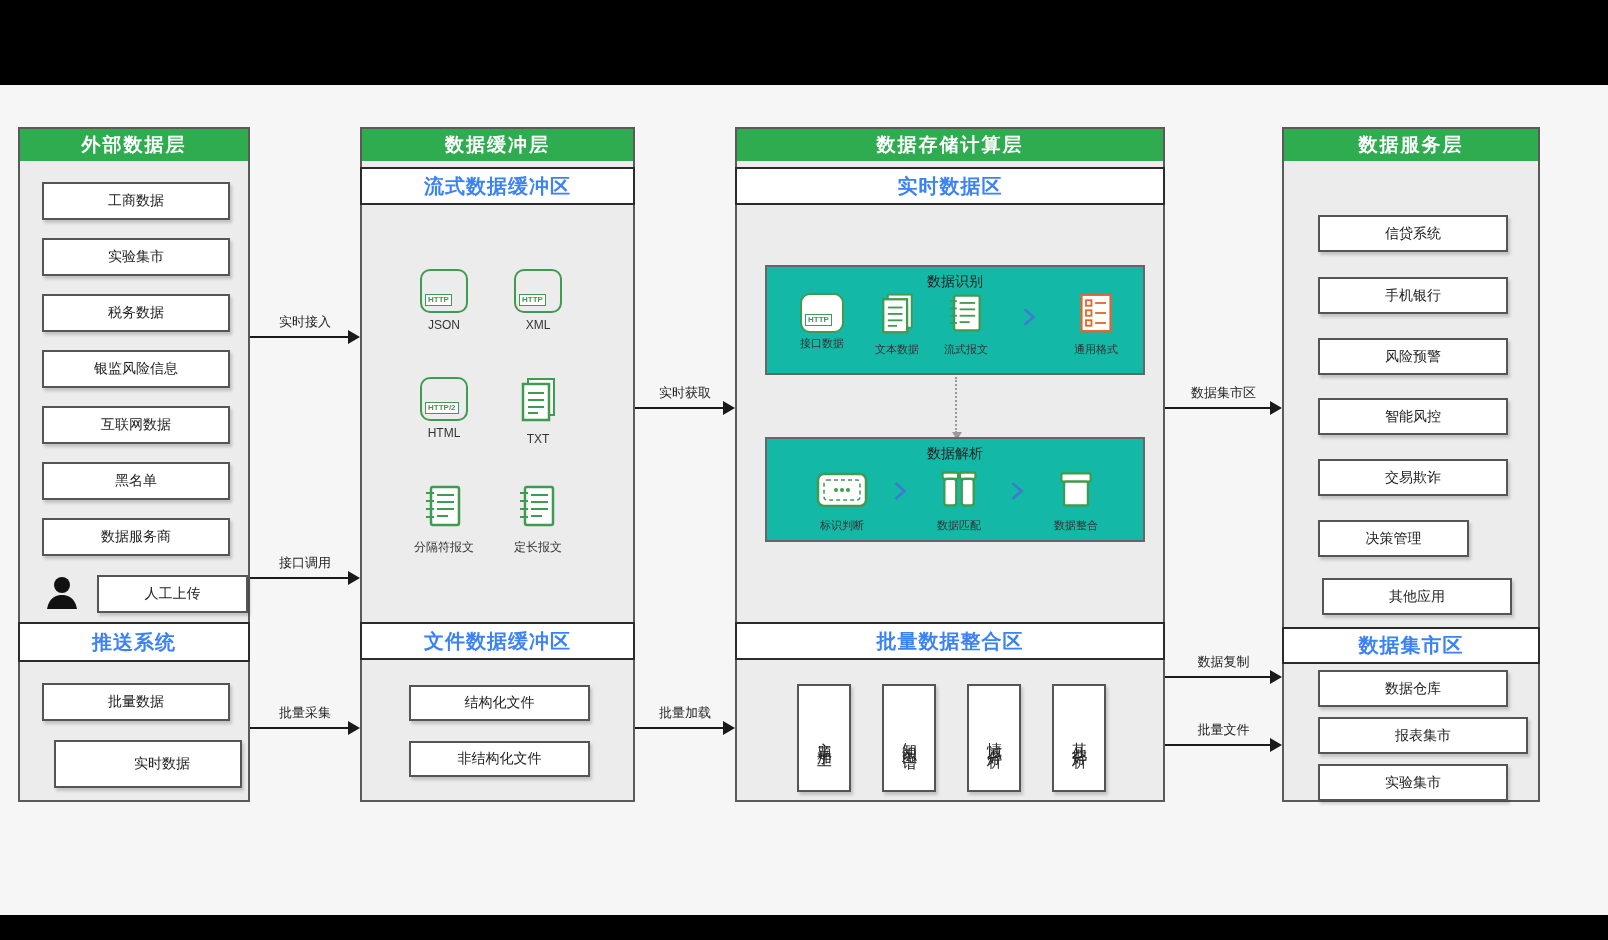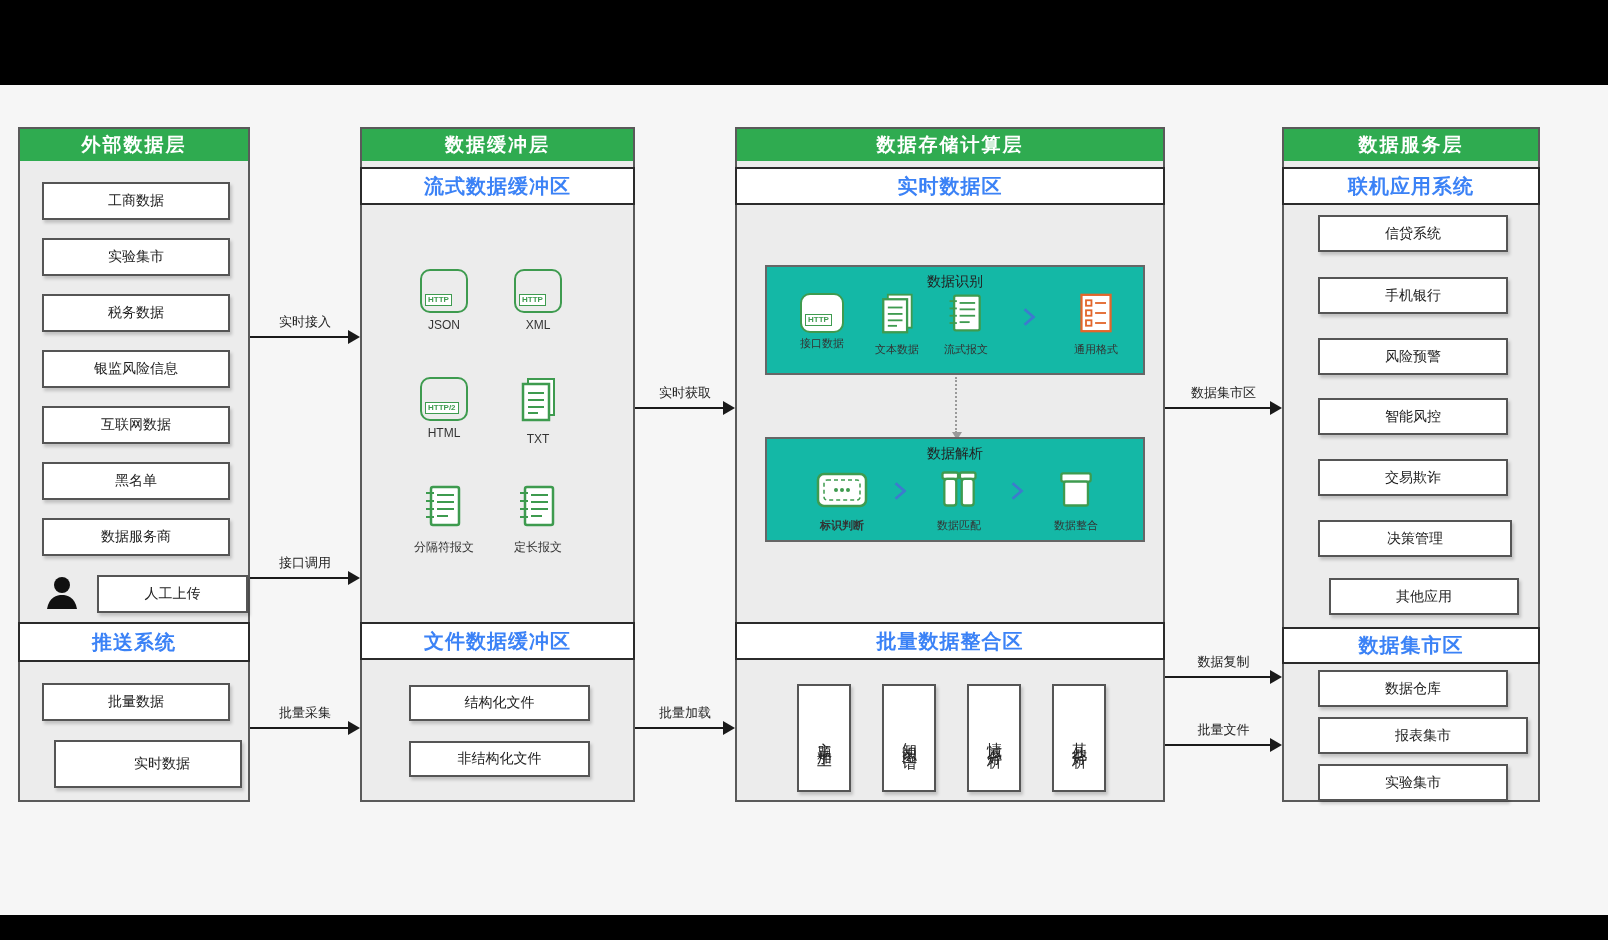--- a/index.html
+++ b/index.html
@@ -242,21 +242,21 @@
         </div>
       </div>
 
       <div class="dotted-connector" style="left:218px;top:248px;height:56px;">
         <div class="dotted-head"></div>
       </div>
 
       <div class="inner-box" style="left:28px;top:308px;width:380px;height:105px;">
         <div class="inner-title">数据解析</div>
 
-        <div class="icon-cell" style="left:40px;top:30px;width:70px;font-weight:bold;">
+        <div class="icon-cell" style="left:40px;top:30px;width:70px;">
           <div>
             <svg width="52" height="42" viewBox="0 0 52 40">
               <rect x="2" y="4" width="48" height="32" rx="6" fill="#fff" stroke="#3e9b4f" stroke-width="2.5"></rect>
               <rect x="8" y="10" width="36" height="20" rx="3" fill="none" stroke="#3e9b4f" stroke-width="1.5" stroke-dasharray="4 3"></rect>
               <circle cx="20" cy="20" r="2" fill="#3e9b4f"></circle>
                 <circle cx="26" cy="20" r="2" fill="#3e9b4f"></circle>
                 <circle cx="32" cy="20" r="2" fill="#3e9b4f"></circle>
             </svg>
           </div>
           <div class="icon-label">标识判断</div>
@@ -305,29 +305,28 @@
 
       <div class="vbox" style="left:60px;top:555px;">主题加工</div>
       <div class="vbox" style="left:145px;top:555px;">知识图谱</div>
       <div class="vbox" style="left:230px;top:555px;">情感分析</div>
       <div class="vbox" style="left:315px;top:555px;">其他分析</div>
     </div>
 
     <div class="column" style="left:1282px;top:42px;width:258px;height:675px;">
       <div class="col-header">数据服务层</div>
 
-      <div class="band" style="top:38px;height:38px;">联机应用系统</div>
 
       <div class="node" style="left:34px;top:86px;width:190px;height:37px;">信贷系统</div>
       <div class="node" style="left:34px;top:148px;width:190px;height:37px;">手机银行</div>
       <div class="node" style="left:34px;top:209px;width:190px;height:37px;">风险预警</div>
       <div class="node" style="left:34px;top:269px;width:190px;height:37px;">智能风控</div>
       <div class="node" style="left:34px;top:330px;width:190px;height:37px;">交易欺诈</div>
-      <div class="node" style="left:34px;top:391px;width:194px;height:37px;">决策管理</div>
-      <div class="node" style="left:45px;top:449px;width:190px;height:37px;">其他应用</div>
+      <div class="node" style="left:34px;top:391px;width:151px;height:37px;">决策管理</div>
+      <div class="node" style="left:38px;top:449px;width:190px;height:37px;">其他应用</div>
 
       <div class="band" style="top:498px;height:37px;">数据集市区</div>
 
       <div class="node" style="left:34px;top:541px;width:190px;height:37px;">数据仓库</div>
       <div class="node" style="left:34px;top:588px;width:210px;height:37px;">报表集市</div>
       <div class="node" style="left:34px;top:635px;width:190px;height:37px;">实验集市</div>
     </div>
 
     <div class="arrow" style="left:250px;top:226px;width:110px;">
       <div class="arrow-label">实时接入</div>

